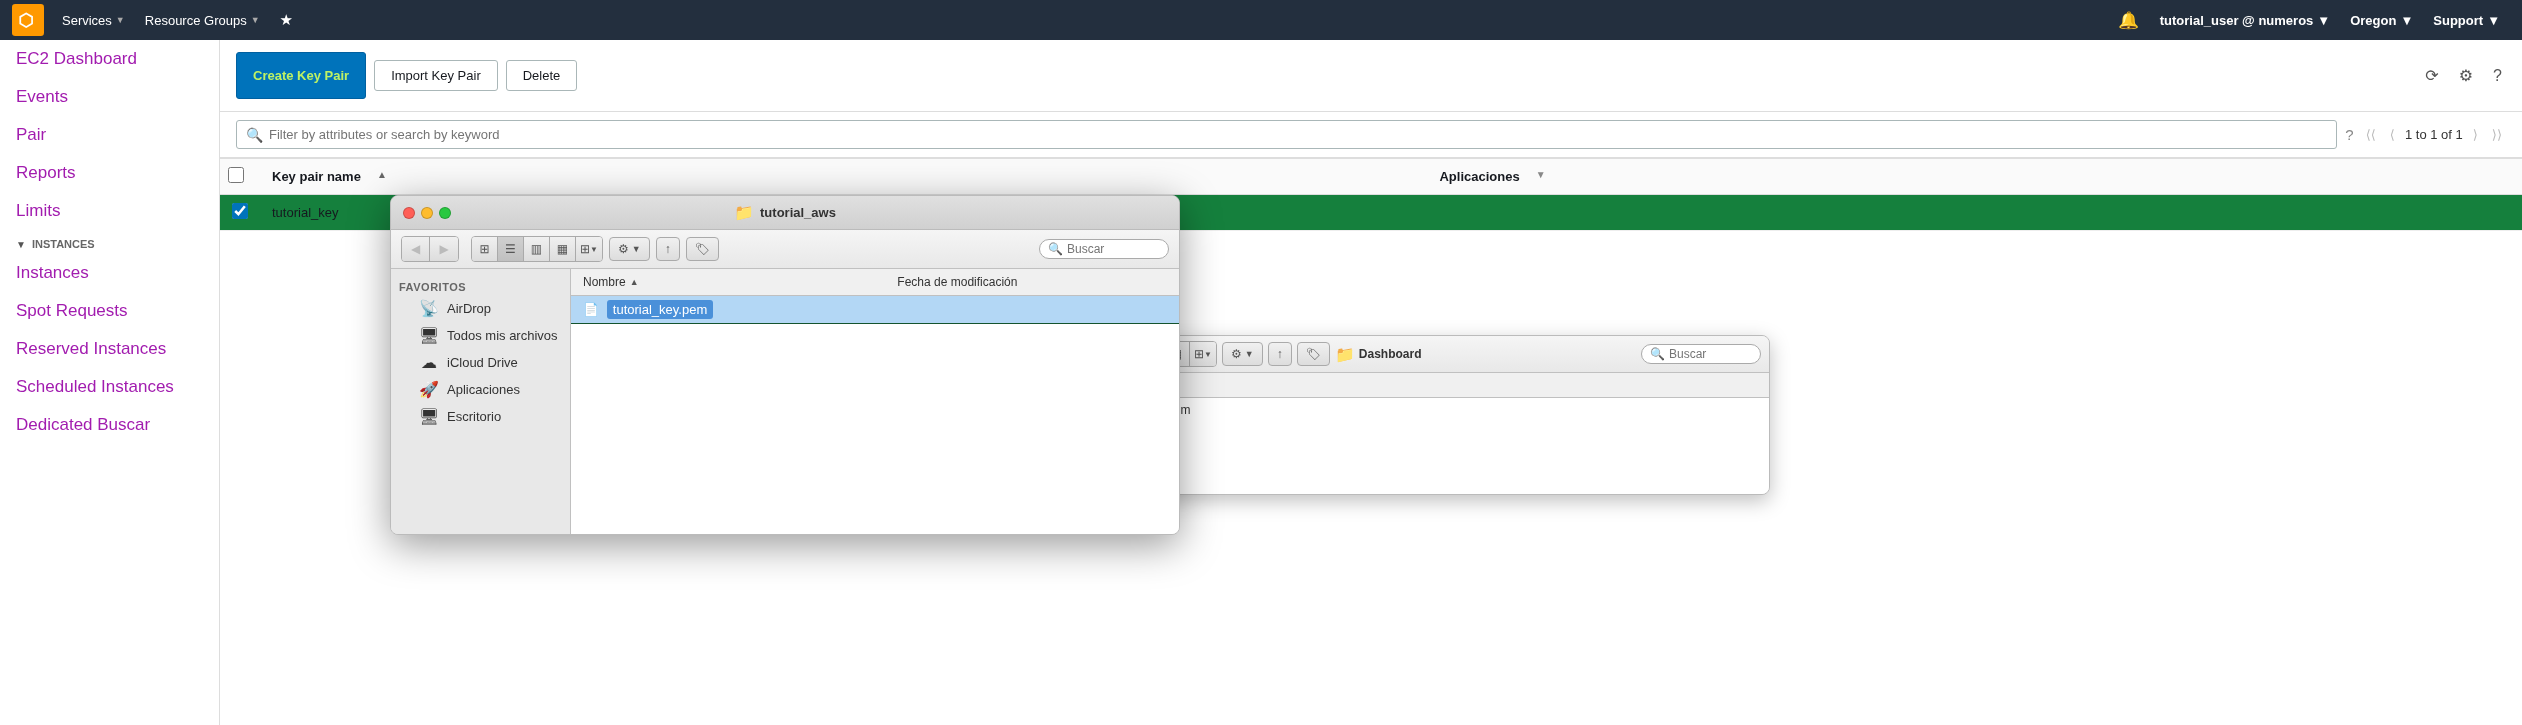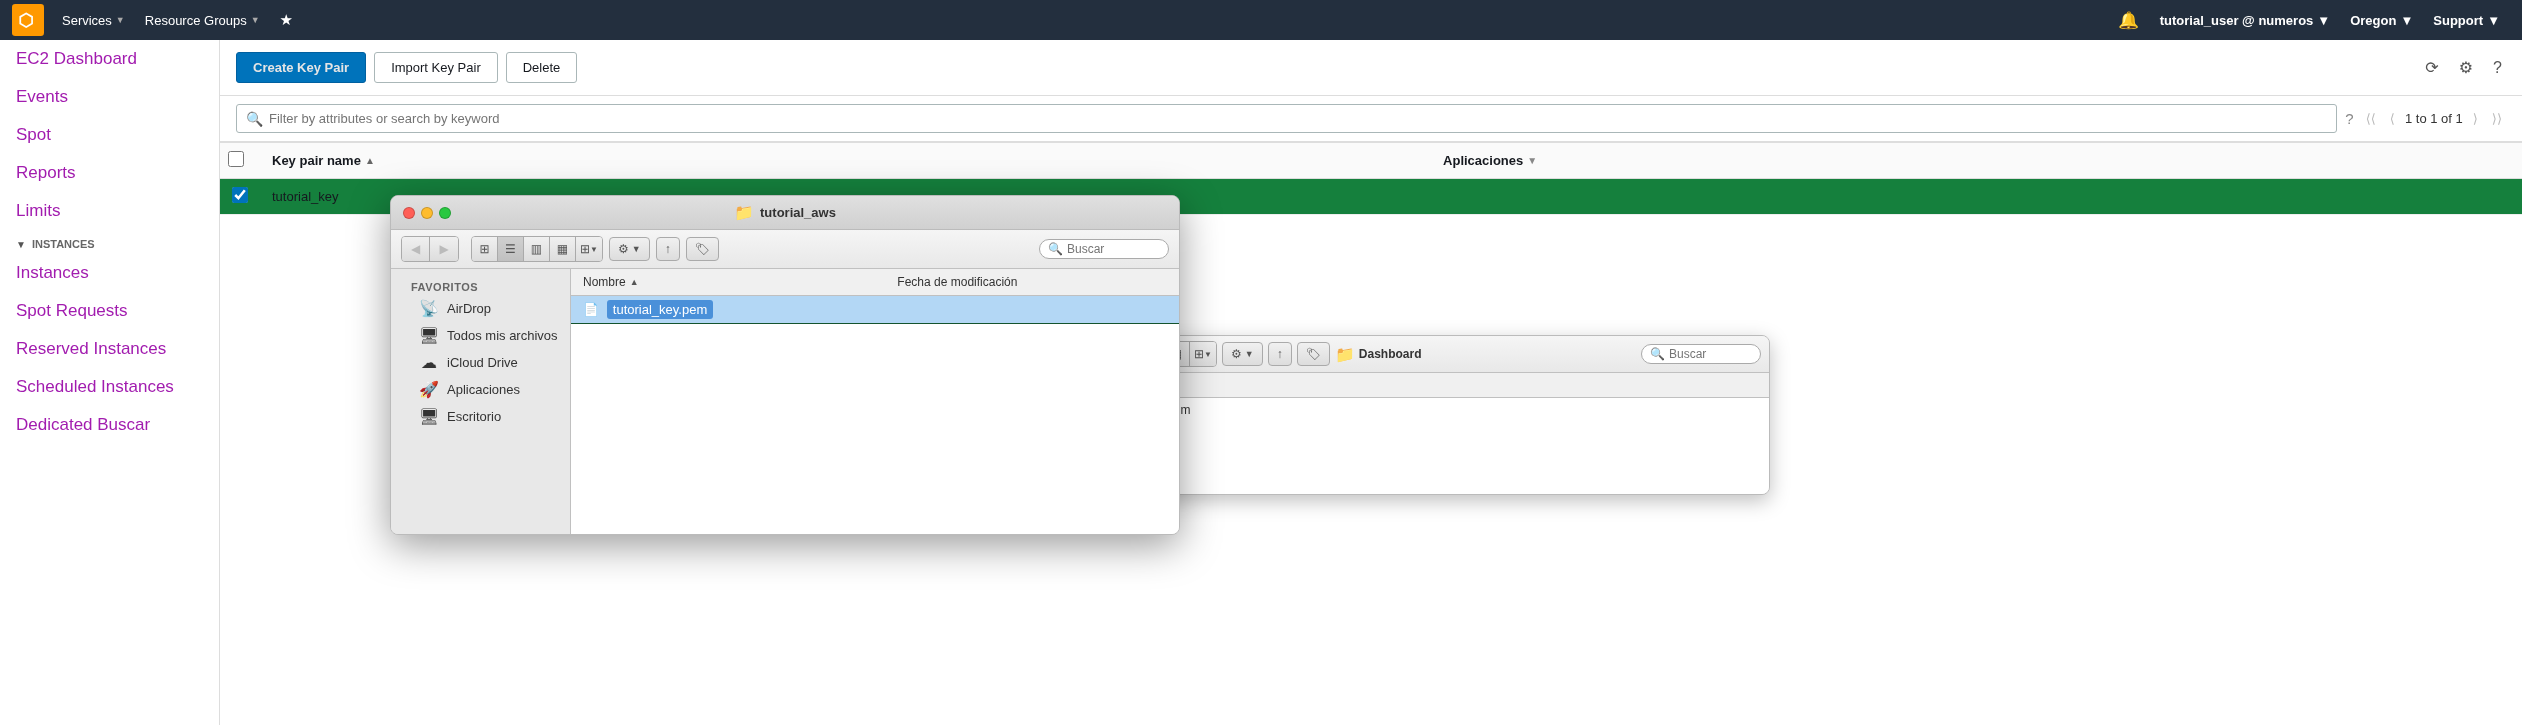--- a/index.html
+++ b/index.html
@@ -104,24 +104,24 @@
     .toolbar {
       background: #fff;
       border-bottom: 1px solid #ddd;
       padding: 12px 16px;
       display: flex;
       align-items: center;
       gap: 8px;
     }
     .btn-primary {
       background: #0073bb;
-      color: #e5e5e5;
+      color: #bef264;
       border: 1px solid #0060a0;
       border-radius: 3px;
-      padding: 7px 16px;
+      padding: 15px 16px;
       font-size: 13px;
       font-weight: 600;
       cursor: pointer;
     }
     .btn-secondary {
       background: #fff;
       color: #16191f;
       border: 1px solid #aab7b8;
       border-radius: 3px;
       padding: 7px 16px;
@@ -210,21 +210,21 @@
       cursor: pointer;
     }
     .data-table th:first-child { width: 36px; padding: 8px; }
     .data-table td {
       padding: 8px 12px;
       font-size: 13px;
       color: #16191f;
       border-bottom: 1px solid #eee;
     }
     .data-table tr.selected td { background: #15803d; }
-    .th-inner { display: flex; align-items: center; gap: 4px; }
+    .th-inner { display: flex; gap: 16px; }
     .sort-arrow { font-size: 10px; color: #666; }
     .dropdown-arrow { font-size: 10px; color: #888; }
 
     
     .cb {
       width: 16px;
       height: 16px;
       accent-color: #0073bb;
       cursor: pointer;
     }
@@ -362,21 +362,21 @@
       width: 180px;
       background: #e8e8e8;
       border-right: 1px solid #c0c0c0;
       padding: 8px 0;
       overflow-y: auto;
     }
     .finder-sidebar-section {
       font-size: 11px;
       font-weight: 700;
       color: #666;
-      padding: 4px 20px 2px;
+      padding: 4px 8px 2px;
       text-transform: uppercase;
       letter-spacing: 0.5px;
     }
     .finder-sidebar-item {
       font-size: 13px;
       color: #333;
       padding: 4px 12px 4px 28px;
       cursor: pointer;
       display: flex;
       align-items: center;
@@ -518,21 +518,21 @@
     <span>Support</span>
     <span class="chevron">▼</span>
   </div>
 </div>
 
 <div class="layout">
 
   <div class="sidebar">
     <div class="sidebar-item">EC2 Dashboard</div>
     <div class="sidebar-item">Events</div>
-    <div class="sidebar-item">Spot</div>
+    <div class="sidebar-item">Pair</div>
     <div class="sidebar-item">Reports</div>
     <div class="sidebar-item">Limits</div>
 
     <div class="sidebar-section-header">
       <span class="collapse-icon">▼</span>
       <span>INSTANCES</span>
     </div>
     <div class="sidebar-item">Instances</div>
     <div class="sidebar-item">Spot Requests</div>
     <div class="sidebar-item">Reserved Instances</div>

